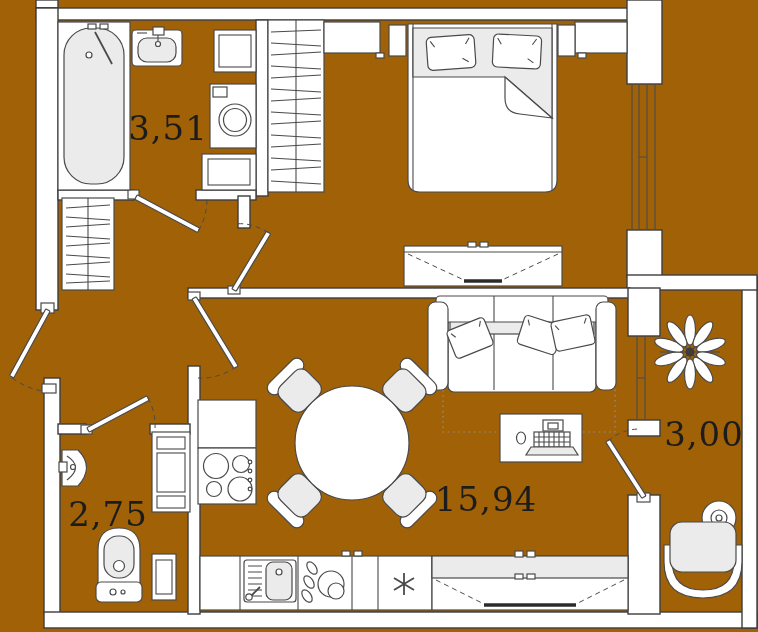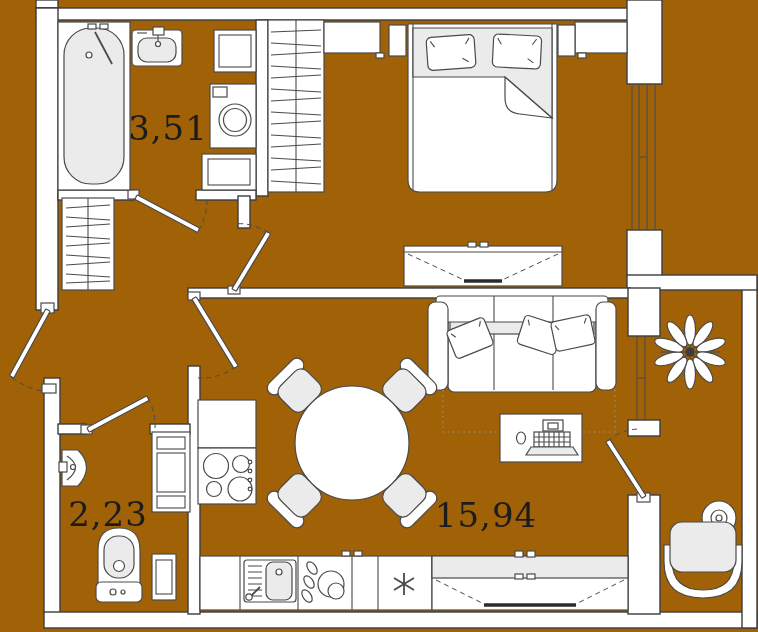--- a/index.html
+++ b/index.html
@@ -331,15 +331,16 @@
     <circle class="fw" cx="719" cy="518" r="3"></circle>
   </g>
   <g>
     <path class="fw" d="M664,545 L672,545 L672,560 Q672,590 703,590 Q734,590 734,560 L734,545 L742,545 L742,562 Q742,598 703,598 Q664,598 664,562 Z"></path>
     <rect class="fg" x="670" y="522" width="66" height="50" rx="12"></rect>
   </g>
 
 </svg>
 
 <div class="room-label" style="left:168px;top:128px">3,51</div>
-<div class="room-label" style="left:108px;top:514px">2,23</div>
-<div class="room-label" style="left:486px;top:515px">15,94</div>
+<div class="room-label" style="left:108px;top:514px">2,75</div>
+<div class="room-label" style="left:486px;top:499px">15,94</div>
+<div class="room-label" style="left:704px;top:434px">3,00</div>
 </div>
 
 </body></html>

